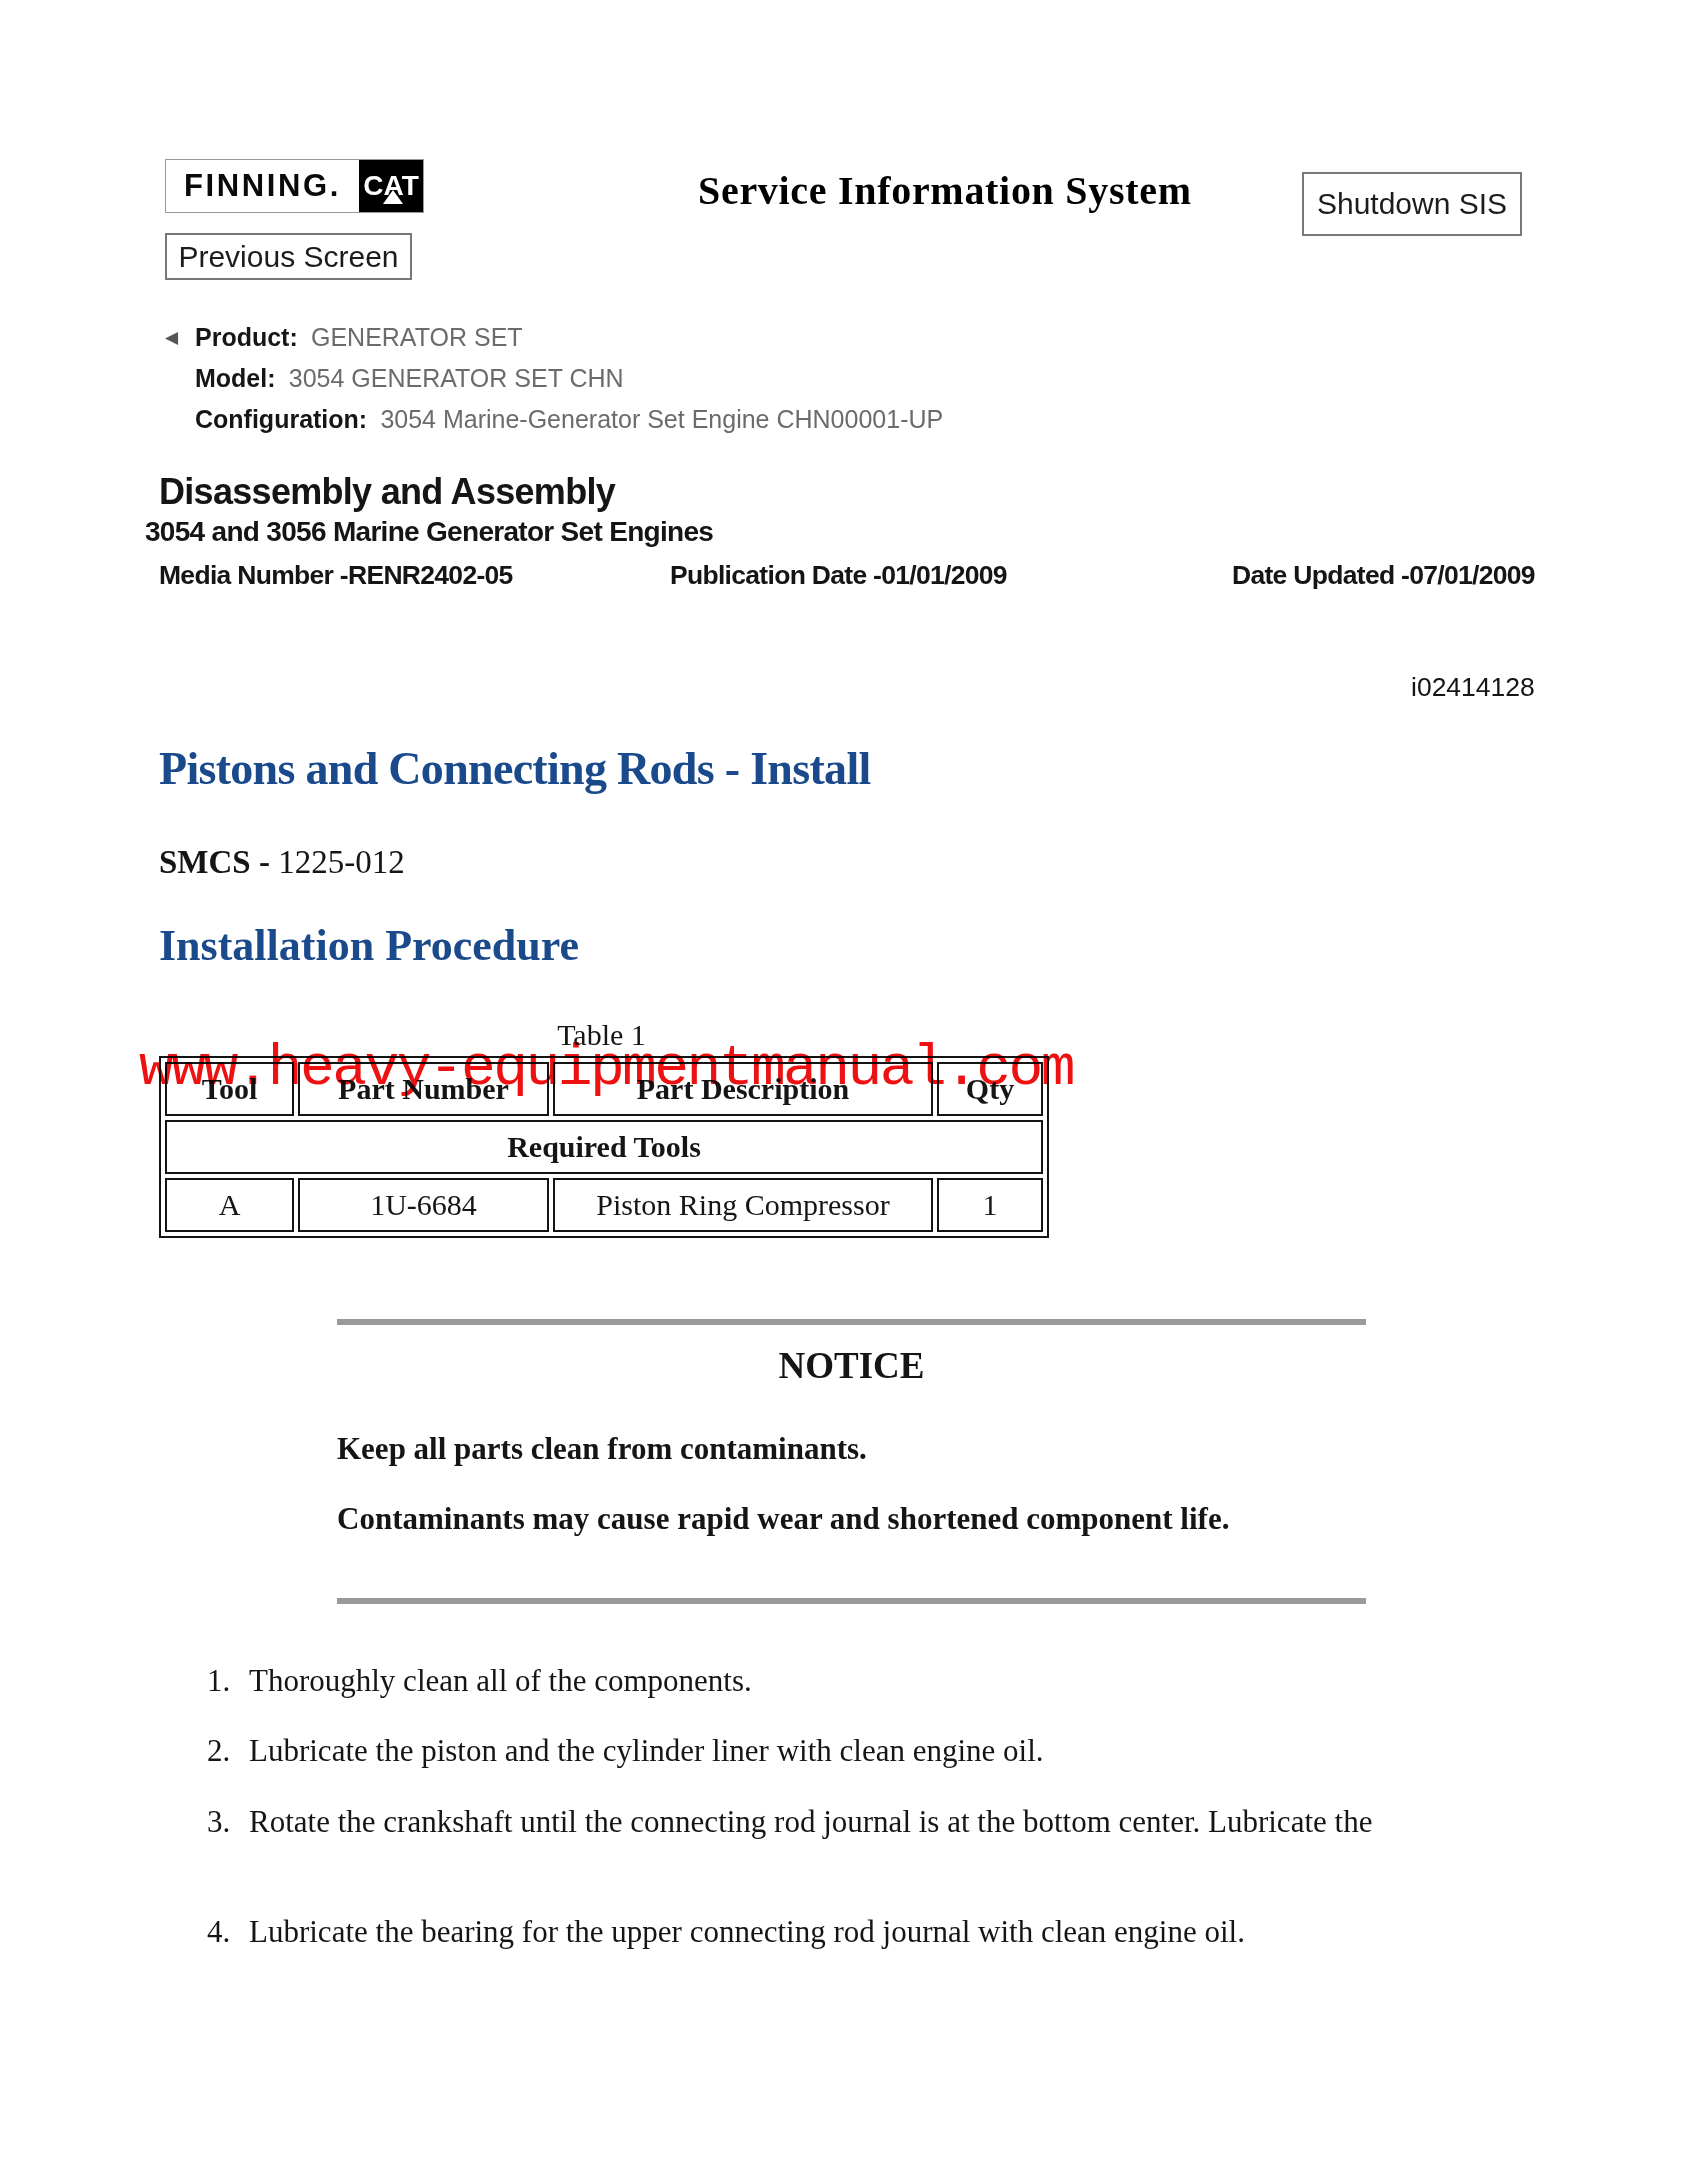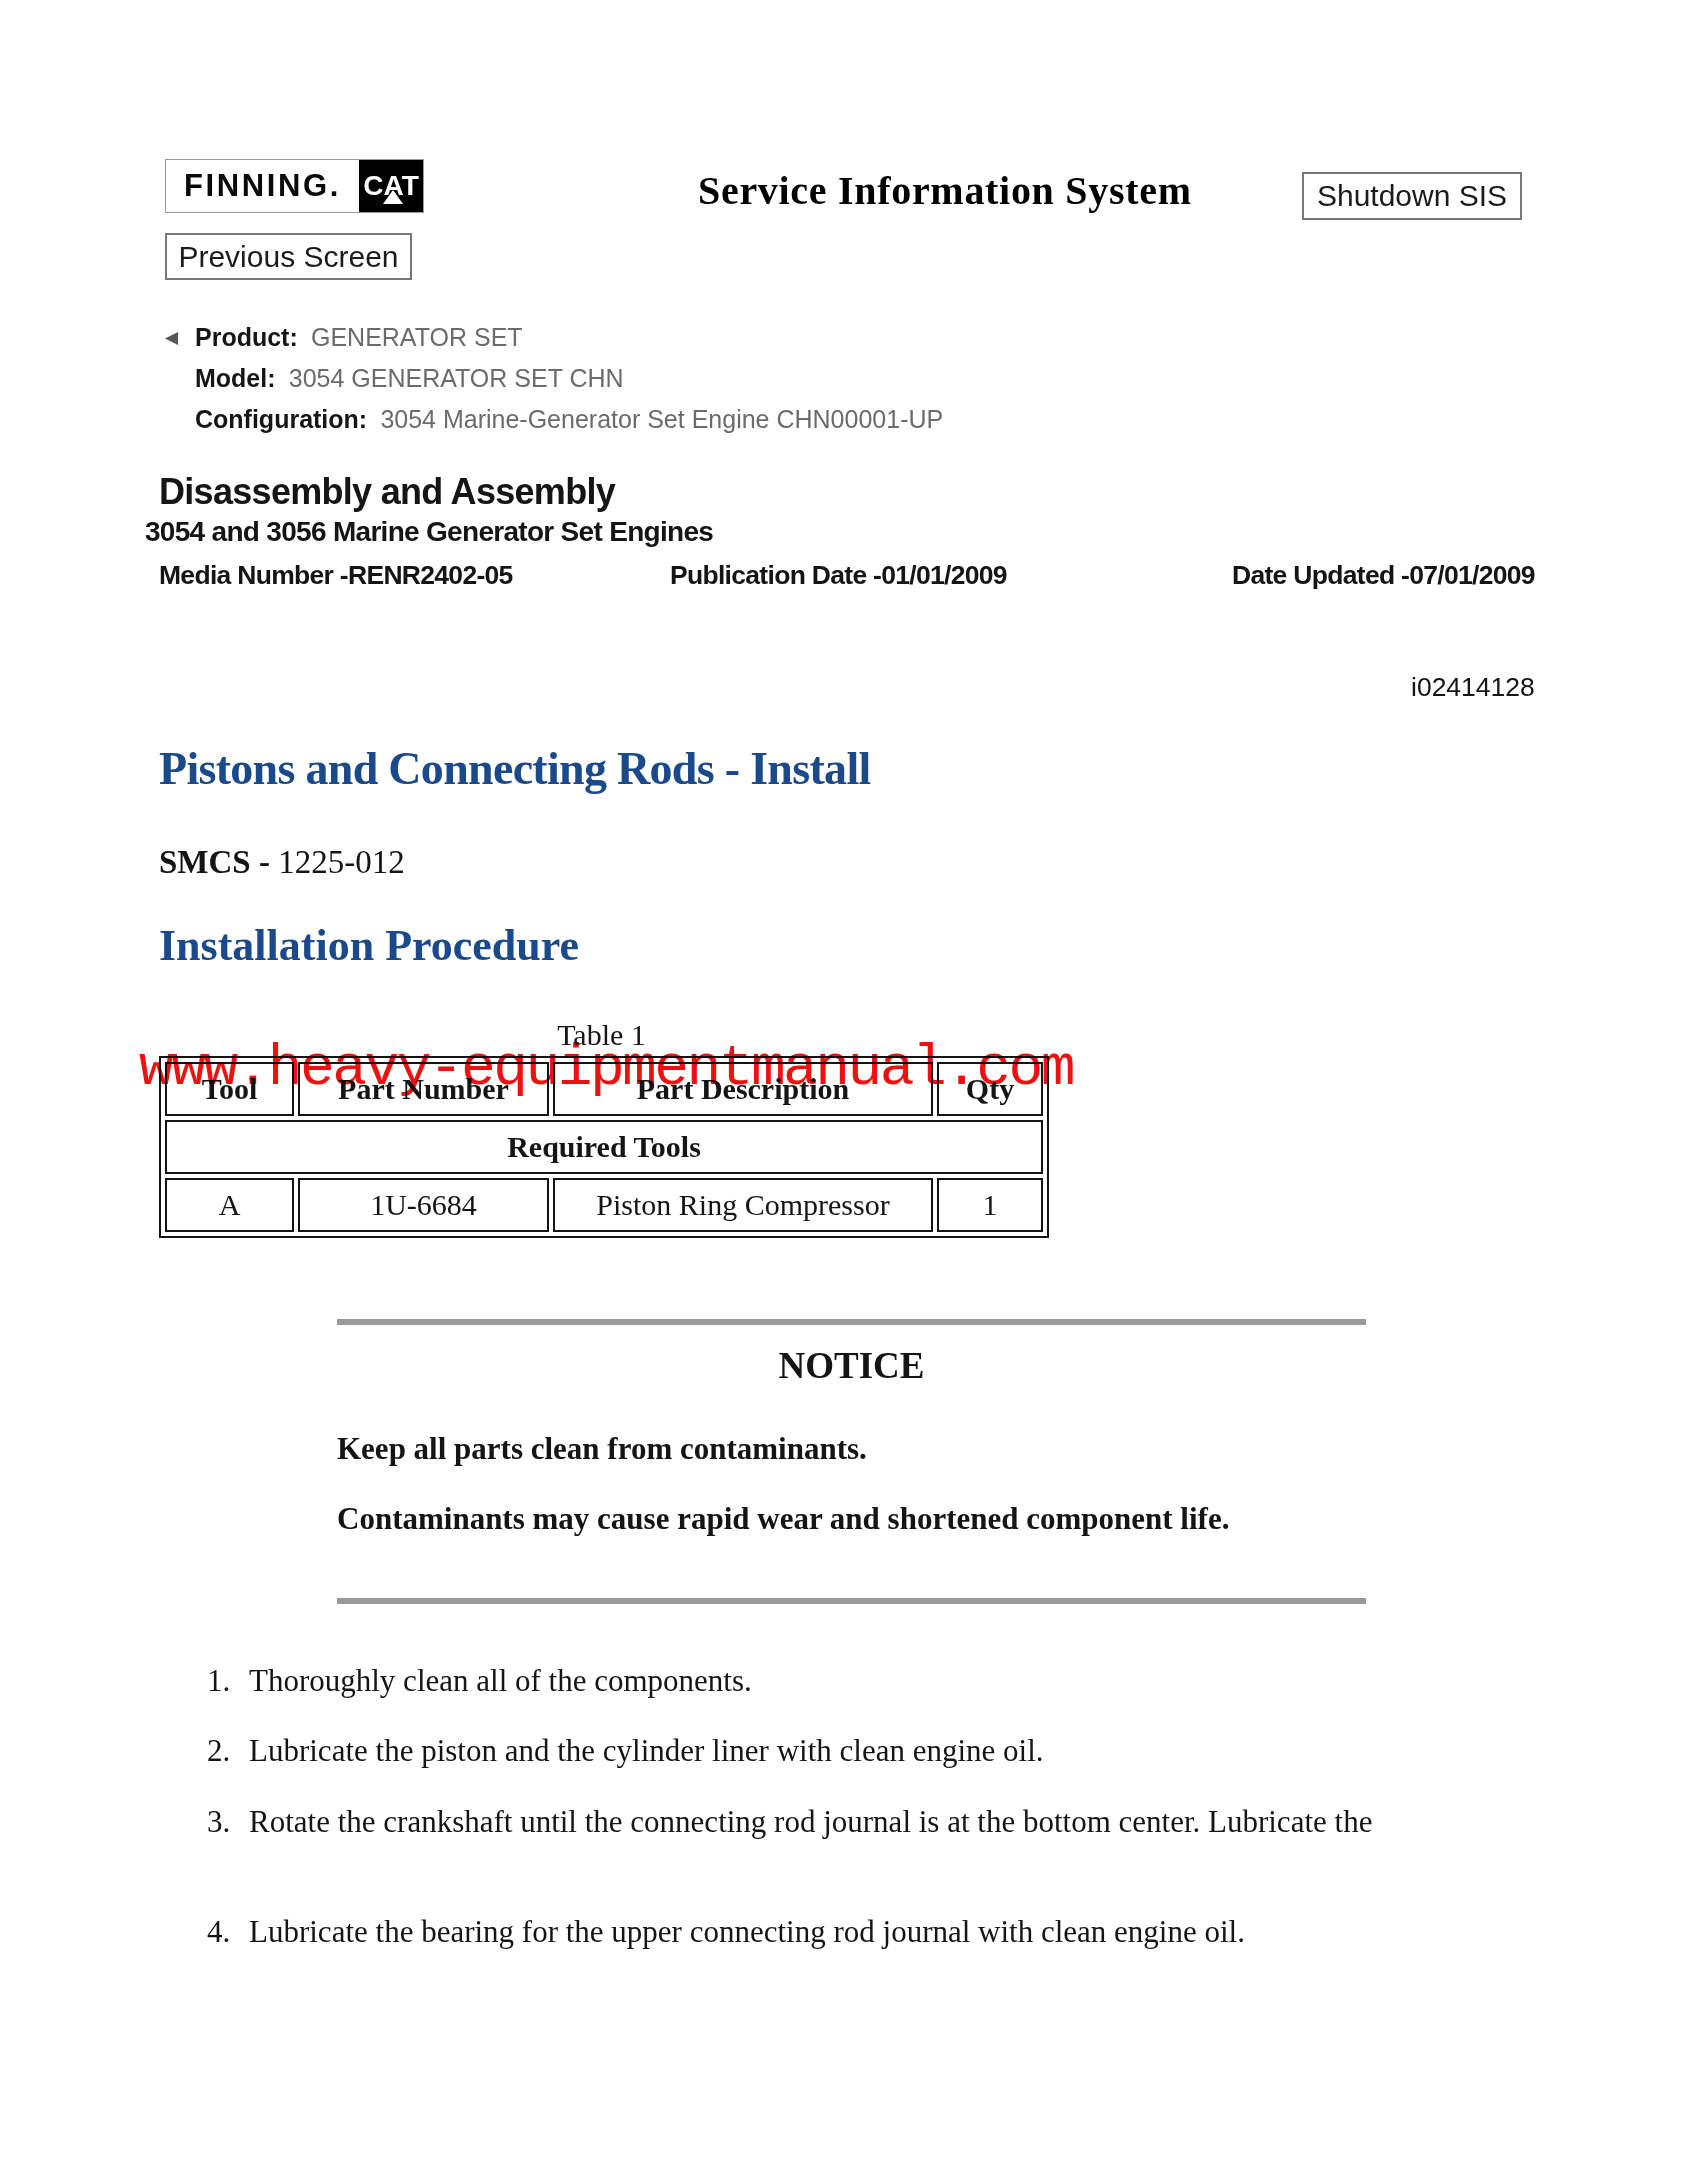--- a/index.html
+++ b/index.html
@@ -11,21 +11,21 @@
   .logo-box { left:165px; top:159px; width:259px; height:54px; border:1.3px solid #999; background:#fff; display:flex; }
   .logo-finning { flex:1; display:flex; align-items:center; justify-content:center;
     font-family:"Liberation Sans", sans-serif; font-weight:900; font-size:31px; letter-spacing:2.6px; color:#0a0a0a; }
   .logo-cat { width:64px; background:#000; color:#fff; position:relative; display:flex; align-items:center; justify-content:center;
     font-family:"Liberation Sans", sans-serif; font-weight:900; font-size:28px; }
   .cat-tri { position:absolute; left:53%; transform:translateX(-50%); bottom:8px; width:0; height:0;
     border-left:10px solid transparent; border-right:10px solid transparent; border-bottom:14px solid #fff; }
   .sis-title { left:698px; top:167px; font-weight:700; font-size:40px; letter-spacing:0.7px; color:#000; }
   .btn { border:2px solid #787878; background:#fff; display:flex; align-items:center; justify-content:center;
     font-family:"Liberation Sans", sans-serif; font-size:30px; color:#1c1c1c; cursor:pointer; }
-  .btn-shutdown { left:1302px; top:172px; width:220px; height:48px; }
+  .btn-shutdown { left:1302px; top:172px; width:220px; height:64px; }
   .btn-prev { left:165px; top:233px; width:247px; height:47px; }
 
   
   .prod-row { left:165px; height:30px; display:flex; align-items:center;
     font-family:"Liberation Sans", sans-serif; font-size:25px; }
   .prod-icon { font-size:17px; color:#555; width:30px; }
   .prod-indent { padding-left:30px; }
   .prod-label { font-weight:700; color:#161616; margin-right:13.2px; }
   .prod-value { color:var(--value-gray); }
 

